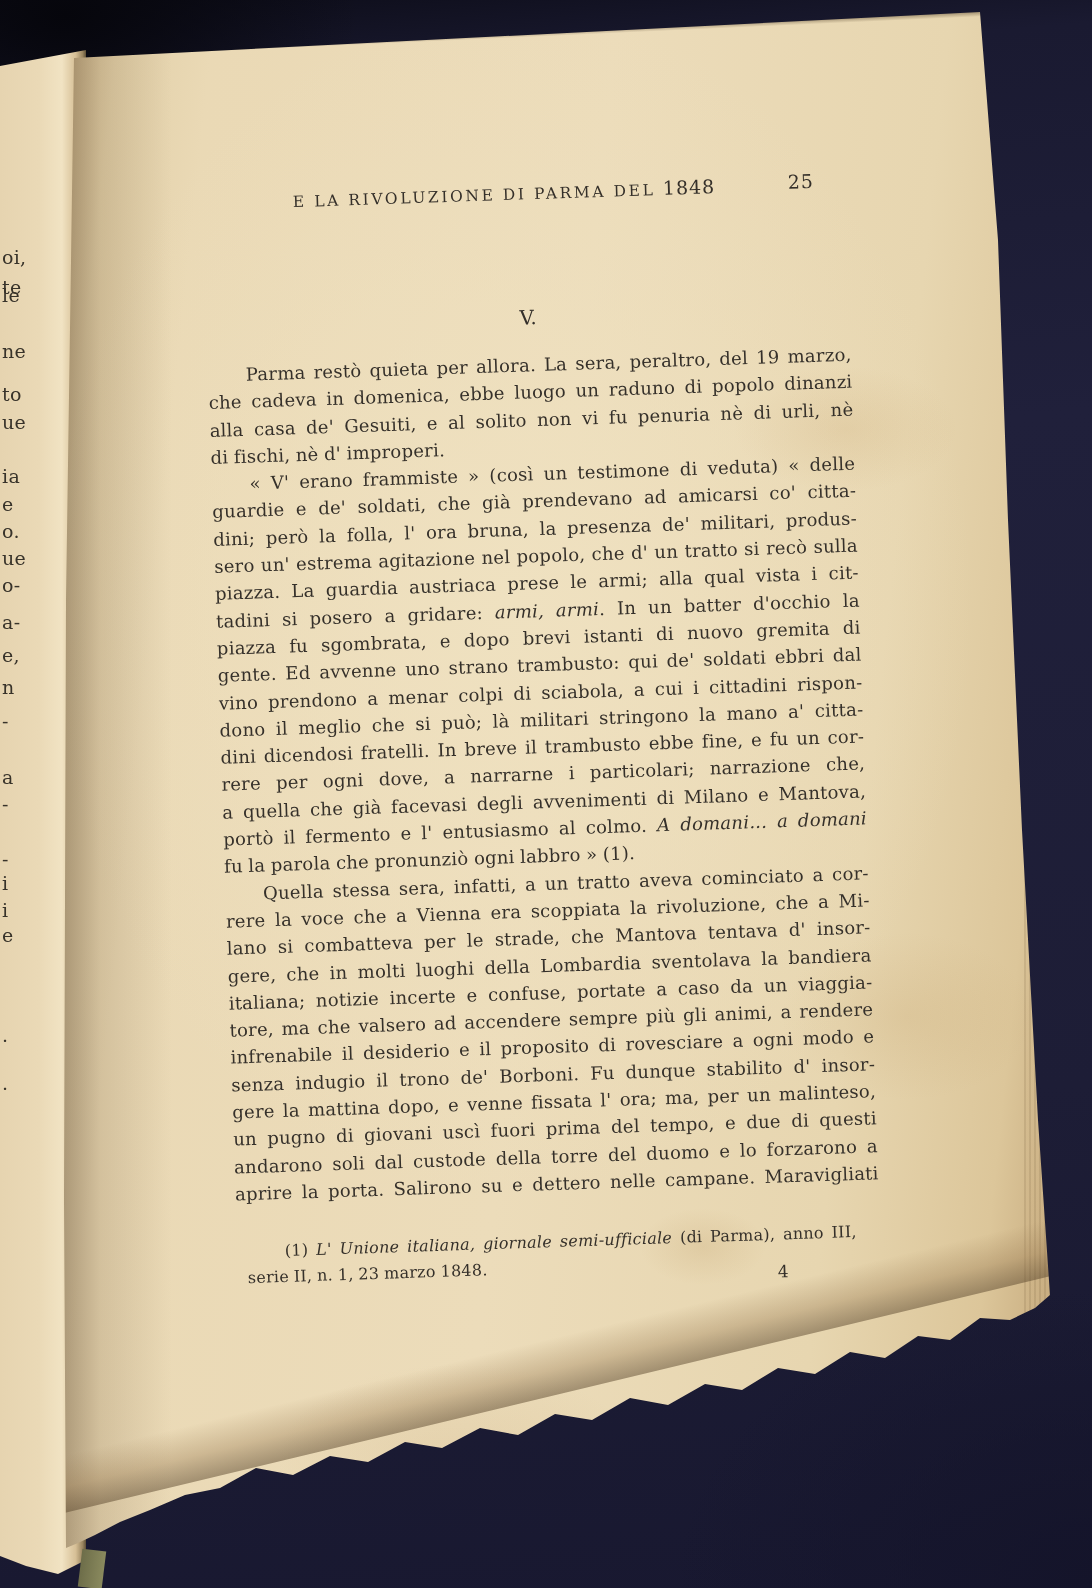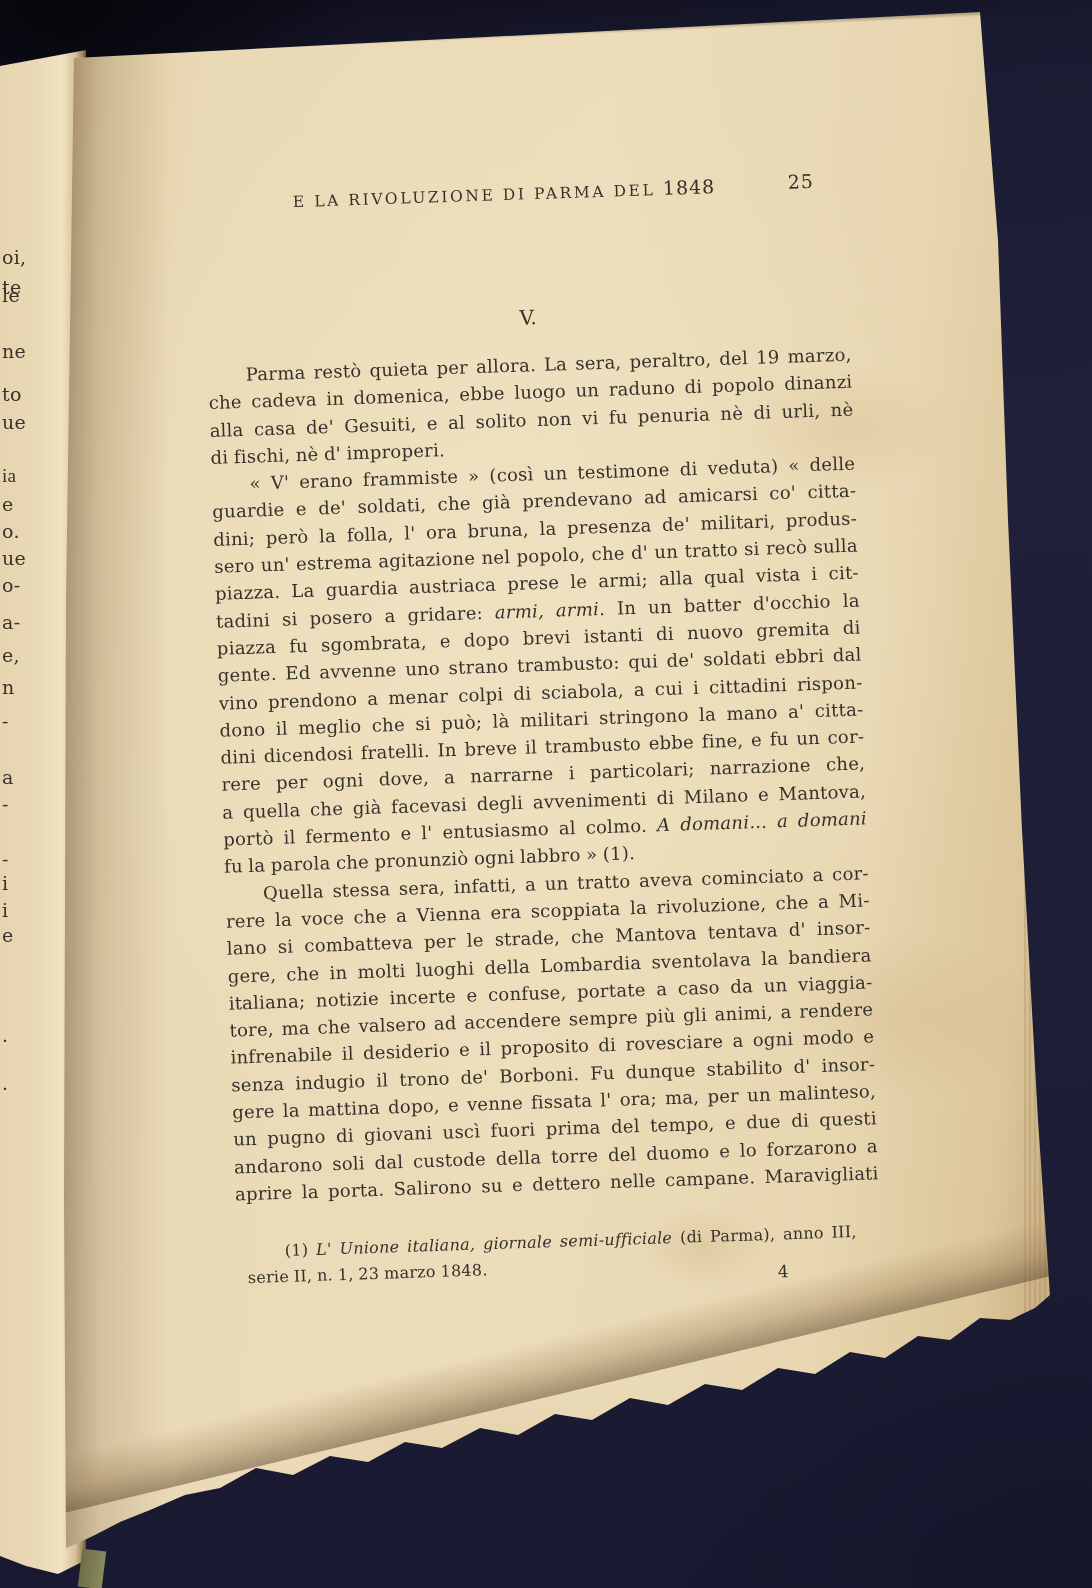--- a/index.html
+++ b/index.html
@@ -81,21 +81,21 @@
 
 <div class="canvas">
 
   <div class="left-page" id="left-strip">
       <span class="frag" style="top: 246px;">oi,</span>
       <span class="frag" style="top: 276px; text-align: center;">te</span>
       <span class="frag" style="top: 284px; text-align: right;">le</span>
       <span class="frag" style="top: 340px;">ne</span>
       <span class="frag" style="top: 383px; text-align: center;">to</span>
       <span class="frag" style="top: 411px;">ue</span>
-      <span class="frag" style="top: 465px; font-family: Liberation Serif, serif;">ia</span>
+      <span class="frag" style="top: 465px;">ia</span>
       <span class="frag" style="top: 493px;">e</span>
       <span class="frag" style="top: 520px;">o.</span>
       <span class="frag" style="top: 547px;">ue</span>
       <span class="frag" style="top: 574px;">o-</span>
       <span class="frag" style="top: 611px;">a-</span>
       <span class="frag" style="top: 644px;">e,</span>
       <span class="frag" style="top: 676px;">n</span>
       <span class="frag" style="top: 710px;">-</span>
       <span class="frag" style="top: 766px;">a</span>
       <span class="frag" style="top: 793px;">-</span>

